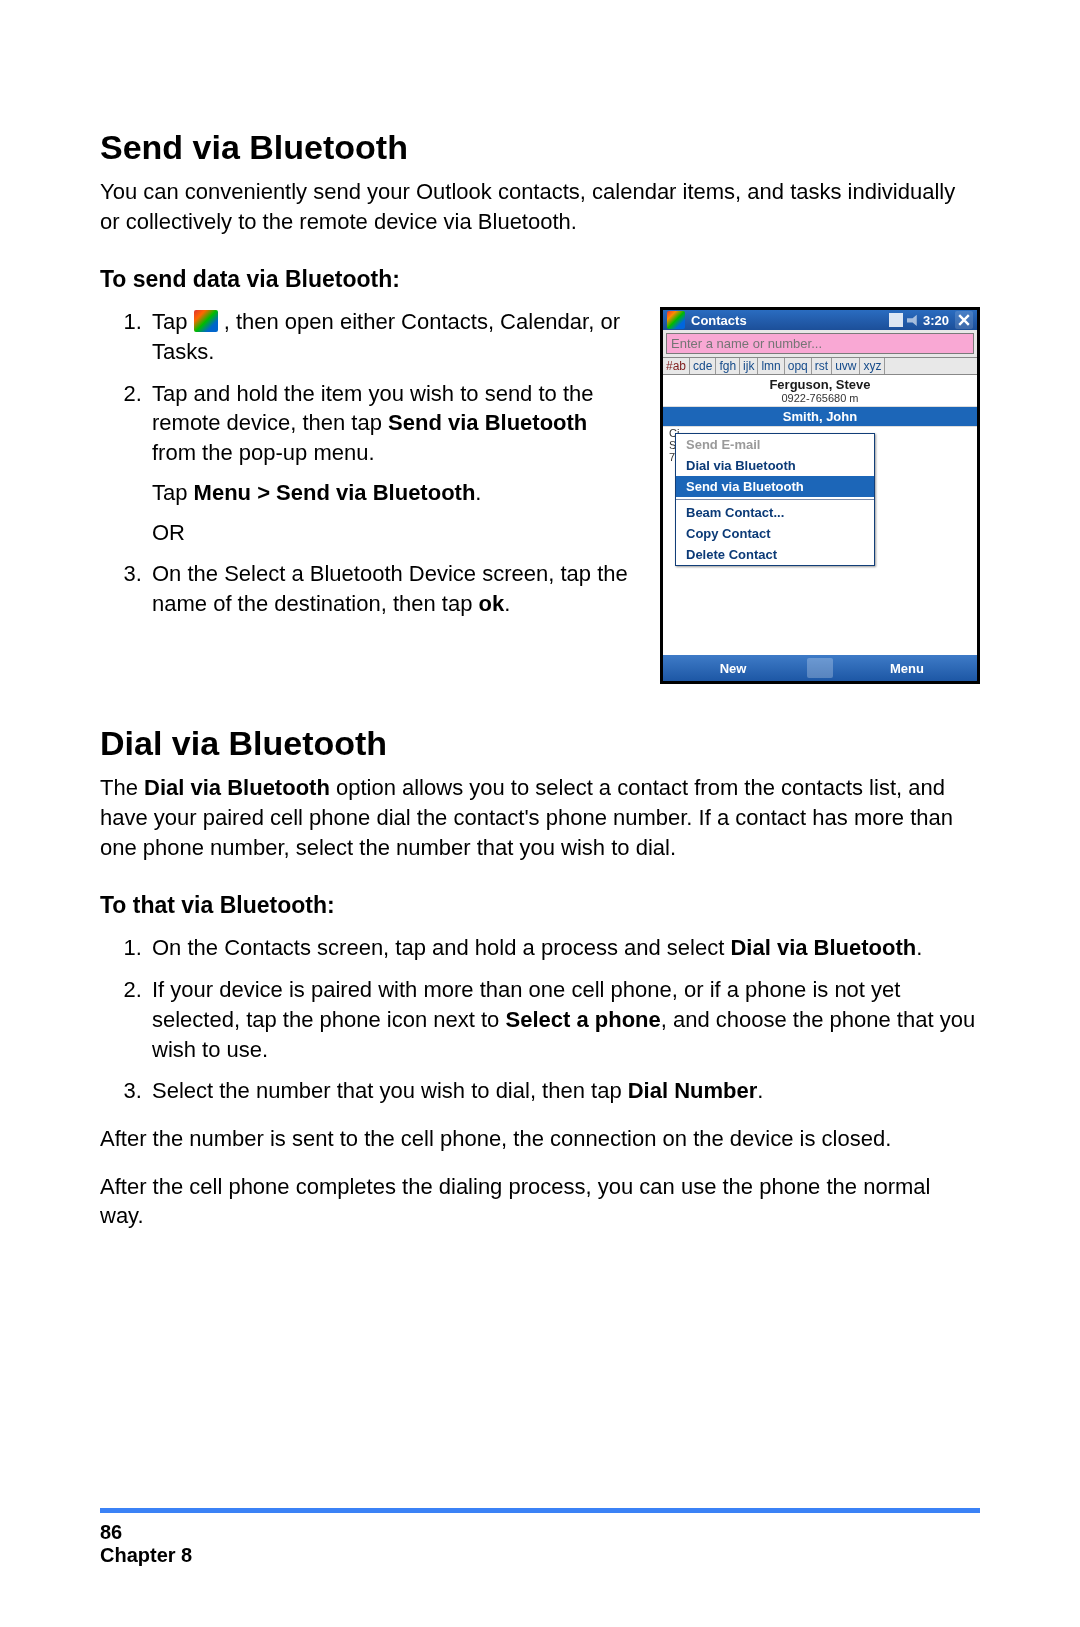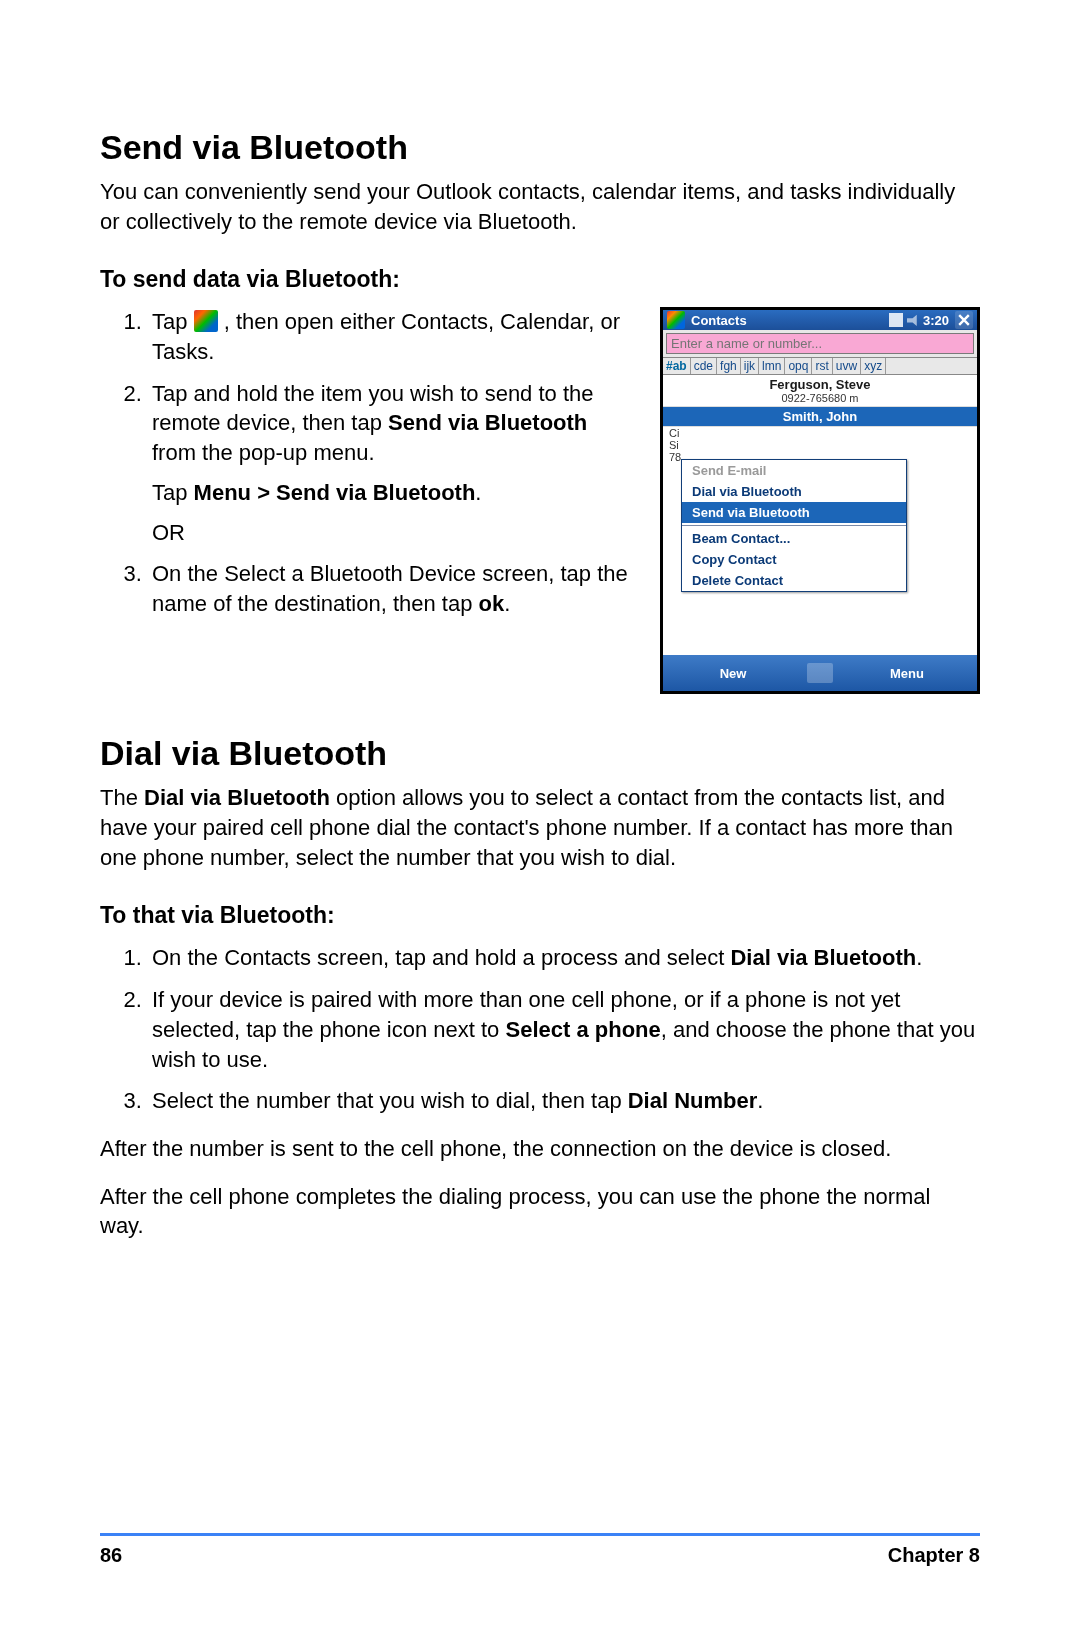--- a/index.html
+++ b/index.html
@@ -49,26 +49,27 @@
     display: inline-block;
     width: 24px; height: 22px;
     vertical-align: -3px;
     background: linear-gradient(135deg,#d33,#f60 25%,#0b0 50%,#06c 75%);
     border-radius: 2px;
   }
 
   .footer {
     position: absolute;
     left: 100px; right: 100px; bottom: 60px;
-    border-top: 3px solid #3b82f6;
+    border-top: 5px solid #3b82f6;
     padding-top: 8px;
     display: flex;
     justify-content: space-between;
     font-size: 20px;
     font-weight: bold;
+    flex-direction: column;
   }
 
   
   .shot {
     width: 320px;
     border: 3px solid #000;
     background: #fff;
     font-family: Tahoma, Verdana, sans-serif;
     font-size: 13px;
   }
@@ -97,41 +98,41 @@
     width:100%;background:#f9a8d4;border:1px solid #7a7a7a;
     font-size:13px;padding:2px 4px;color:#555;
   }
   .shot .alpha {
     display:flex;background:#e8e8e8;border-bottom:1px solid #888;
     font-size:12px;
   }
   .shot .alpha span{
     border-right:1px solid #999;padding:1px 3px;color:#144a8a;
   }
-  .shot .alpha span:first-child{color:#0369a1;font-weight:bold;}
+  .shot .alpha span:first-child{color:#7f1d1d;font-weight:normal;}
   .shot .list { position:relative;background:#fff;min-height:280px;}
   .shot .contact { padding:2px 6px;border-bottom:1px solid #ddd;text-align:center;}
   .shot .contact .cname{font-weight:bold;color:#1a1a1a;font-size:13px;}
   .shot .contact .cnum{font-size:11px;color:#333;}
   .shot .contact.sel{background:#1c66b8;color:#fff;}
   .shot .contact.sel .cname{color:#fff;}
   .shot .hidden-row {font-size:11px;color:#333;padding:0 6px;}
   .shot .menu {
-    position:absolute;top:58px;left:18px;
+    position:absolute;top:58px;left:12px;
     background:#fff;border:1px solid #123e78;
     box-shadow:1px 1px 2px rgba(0,0,0,.4);
-    width:226px;z-index:5;margin-top:26px;
+    width:200px;z-index:5;
   }
   .shot .menu .mi{padding:3px 10px;font-weight:bold;color:#0b3a77;font-size:13px;}
   .shot .menu .mi.disabled{color:#9a9a9a;}
   .shot .menu .mi.sel{background:#1c66b8;color:#fff;}
   .shot .menu hr{border:none;border-top:1px solid #7a8aa8;margin:2px 0;}
   .shot .softbar{
     display:flex;background:linear-gradient(#3e7bc7,#1d57a5);
-    color:#fff;height:36px;align-items:center;font-weight:bold;font-size:13px;
+    color:#fff;height:26px;align-items:center;font-weight:bold;font-size:13px;
   }
   .shot .softbar .sk{flex:1;text-align:center;}
   .shot .softbar .kbd{
     width:26px;height:20px;background:rgba(255,255,255,.25);
     border-radius:2px;margin:0 4px;
   }
 </style>
 </head>
 <body>
 

